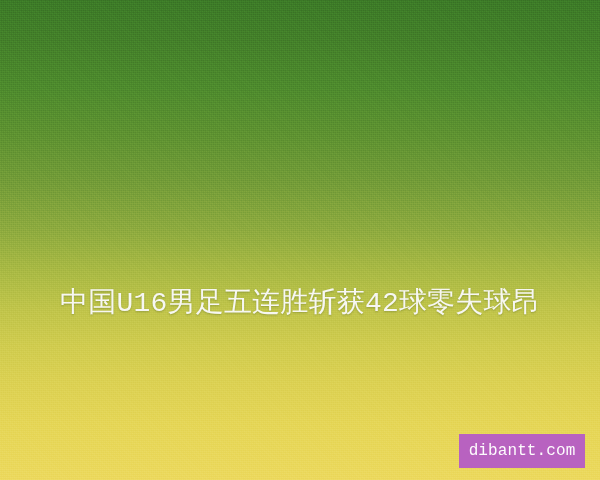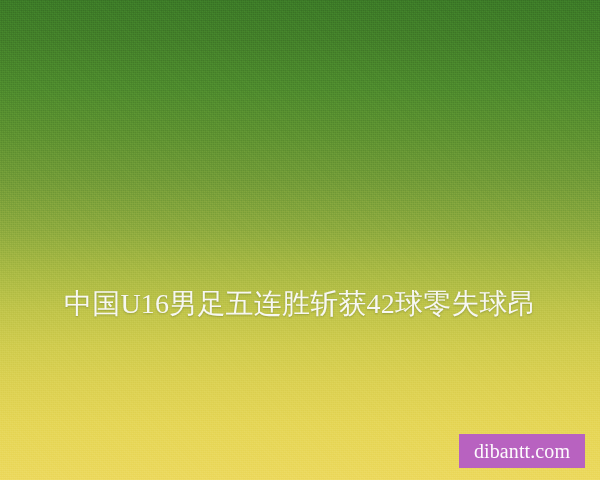--- a/index.html
+++ b/index.html
@@ -6,21 +6,21 @@
     margin: 0;
     padding: 0;
     background: #ffffff;
   }
 
   #canvas {
     position: relative;
     width: 600px;
     height: 480px;
     overflow: hidden;
-    font-family: Liberation Serif, serif;
+    font-family: Liberation Mono, monospace;
   }
 
   
   #bg-gradient {
     position: absolute;
     inset: 0;
     background: linear-gradient(
       to bottom,
       #3c7a27 0%,
       #437f29 8%,
@@ -84,21 +84,21 @@
     width: 126px;
     height: 34px;
     background: #b862c0;
     display: flex;
     align-items: center;
     justify-content: center;
   }
 
   #watermark-label {
     color: #fdfbfd;
-    font-size: 20px;
+    font-size: 16px;
     line-height: 1;
     font-weight: 400;
     letter-spacing: 0.1px;
   }
 </style>
 </head>
 <body>
 
 <div id="canvas">
 

